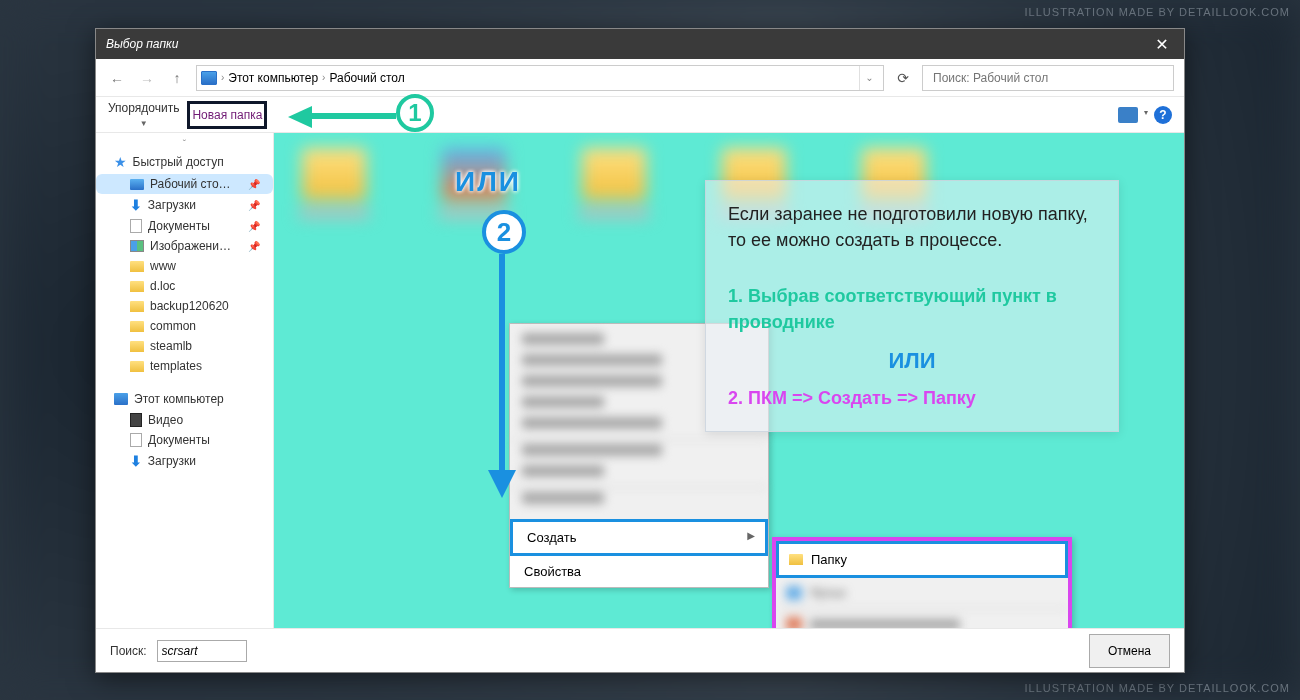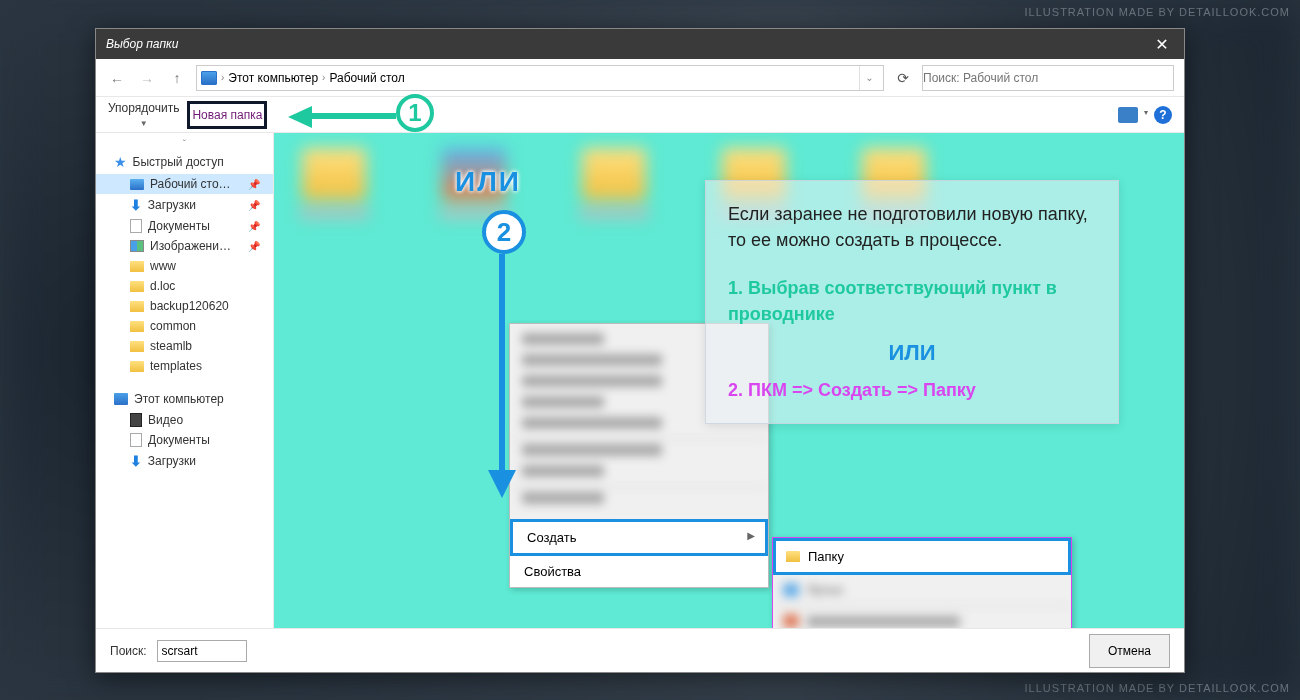--- a/index.html
+++ b/index.html
@@ -83,21 +83,21 @@
   }
   .refresh {
     width: 22px; height: 22px;
     display: flex; align-items: center; justify-content: center;
     color: #555; font-size: 14px;
   }
   .search {
     width: 252px; height: 26px;
     border: 1px solid #ccc;
     font-size: 12px;
-    padding: 0 0;
+    padding: 0 10px;
     color: #7f1d1d;
   }
 
   .toolbar {
     height: 36px;
     display: flex; align-items: center;
     padding: 0 12px;
     border-bottom: 1px solid #e8e8e8;
     font-size: 12px;
     gap: 8px;
@@ -139,21 +139,21 @@
   }
   .star { color:#3a90e8; font-size:14px; }
   .pc-small { width:14px; height:12px; background:linear-gradient(#4aa0e8,#2a70c8); border-radius:1px; }
   .side-item {
     display:flex; align-items:center; gap:6px;
     padding: 3px 8px 3px 34px;
     color:#333;
     white-space: nowrap;
     overflow: hidden;
   }
-  .side-item.selected { background:#cde8ff; }
+  .side-item.selected { background:#cde8ff;border-radius:6px; }
   .pin { color:#888; font-size:10px; margin-left:auto; margin-right:4px; }
   .desk-ico { width:14px; height:11px; background:linear-gradient(#5ab0f0,#2a70c8); border-radius:1px; }
   .dl-ico { color:#1e80e0; font-size:14px; font-weight:bold; }
   .doc-ico { width:12px; height:14px; background:#fff; border:1px solid #aaa; position:relative; }
   .img-ico { width:14px; height:12px; background:linear-gradient(90deg,#4aa0e8 50%,#5ac080 50%); border:1px solid #888; }
   .fld-ico { width:14px; height:11px; background:linear-gradient(#ffe080,#f0c040); border-radius:1px 1px 0 0; }
   .vid-ico { width:12px; height:14px; background:#444; border:1px solid #222; }
   .side-gap { height:12px; }
 
   .content {
@@ -200,21 +200,21 @@
   .ctx-item-plain {
     padding: 8px 14px;
     background:#fff;
   }
 
   .submenu {
     position:absolute;
     left: 498px; top: 404px;
     width: 300px;
     background:#f0f0f0;
-    border:1px solid #d946ef;
+    border:4px solid #d946ef;
     box-shadow: 2px 2px 6px rgba(0,0,0,0.2);
     font-size:13px;
   }
   .sub-clear {
     padding: 8px 10px;
     background:#fff;
     border:3px solid #1a90e0;
     display:flex; align-items:center; gap:8px;
   }
   .sub-blur {
@@ -234,20 +234,21 @@
     gap: 10px;
     border-top:1px solid #e8e8e8;
     font-size:12px;
   }
   .footer-label { color:#333; }
   .footer-input {
     width: 90px; height:22px;
     border:1px solid #aaa;
     padding:0 4px;
     font-size:12px;
+    font-style:italic;
   }
   .footer-spacer { flex:1; }
   .footer-btn {
     height:34px; padding:0 18px;
     border:1px solid #aaa;
     background:#f0f0f0;
     font-size:12px;
   }
 
   
@@ -313,21 +314,21 @@
     left: 705px; top: 180px;
     width: 414px;
     background: rgba(235,240,245,0.55);
     border: 1px solid rgba(200,210,220,0.8);
     padding: 20px 22px;
     font-size: 18px;
     line-height: 1.45;
     color:#222;
     box-shadow: 0 2px 10px rgba(0,0,0,0.1);
   }
-  .info-panel .teal { color:#1fc9a0; font-weight:600; margin-top:22px; }
+  .info-panel .teal { color:#1fc9a0; font-weight:600; margin-top:30px; }
   .info-panel .blue-or { color:#1a90e0; font-weight:bold; font-size:22px; text-align:center; margin:10px 0 8px 0; }
   .info-panel .blue { color:#d946ef; font-weight:600; }
 </style>
 </head>
 <body>
 
 <div class="bg-blur"></div>
 <div class="watermark top">ILLUSTRATION MADE BY DETAILLOOK.COM</div>
 <div class="watermark bottom">ILLUSTRATION MADE BY DETAILLOOK.COM</div>
 

